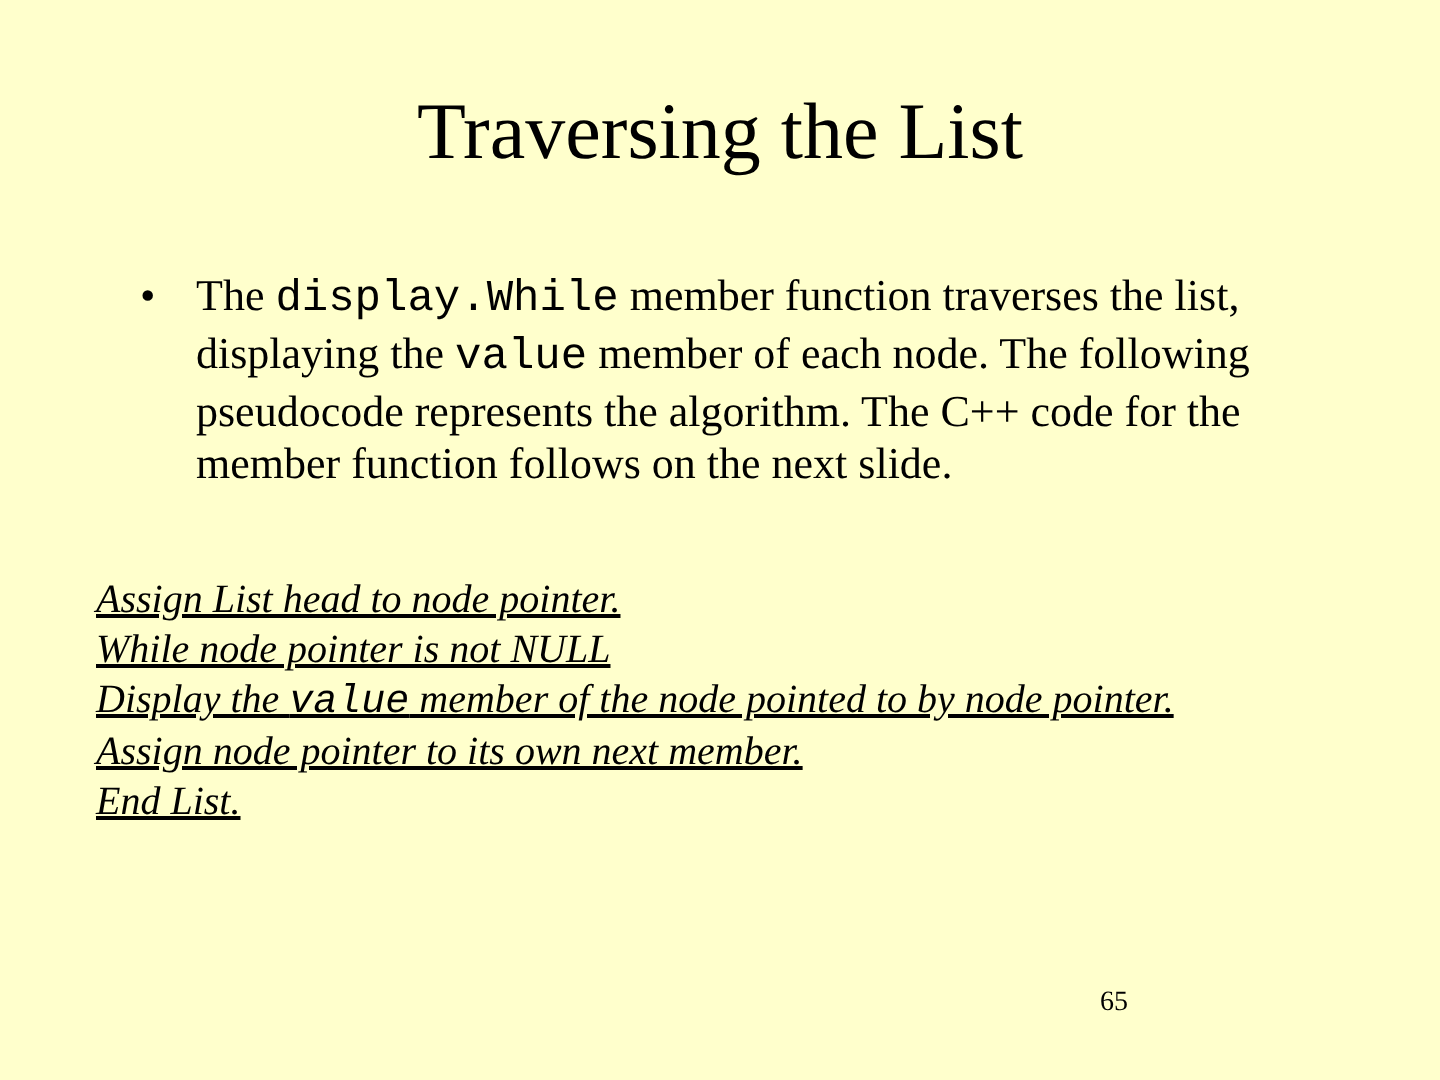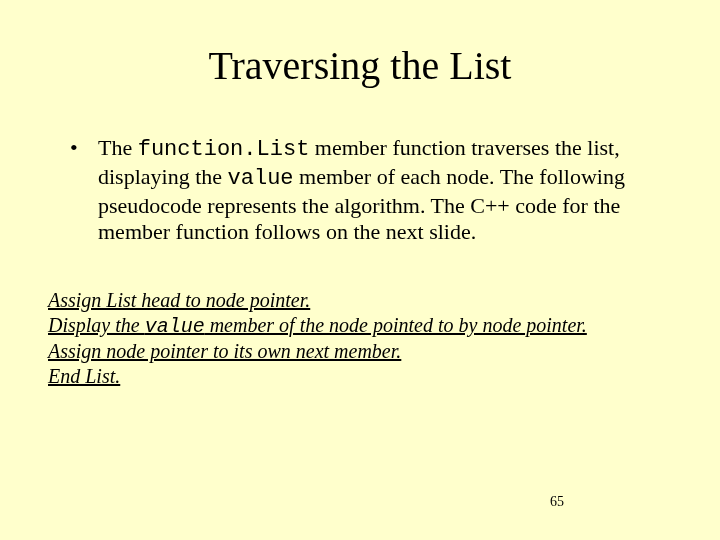--- a/index.html
+++ b/index.html
@@ -76,27 +76,28 @@
 <body>
 
 <div class="slide">
 
   <div class="title">Traversing the List</div>
 
   <div class="body">
     <div class="bullet-row">
       <div class="bullet-dot">•</div>
       <div class="bullet-text">
-        <span>The </span><span class="mono">function.List</span><span> member function traverses the list, displaying the </span><span class="mono">value</span><span> member of each node. The following pseudocode represents the algorithm. The C++ code for the member function follows on the next slide.</span>
+        <span>The </span><span class="mono">display.While</span><span> member function traverses the list, displaying the </span><span class="mono">value</span><span> member of each node. The following pseudocode represents the algorithm. The C++ code for the member function follows on the next slide.</span>
       </div>
     </div>
   </div>
 
   <div class="pseudo">
     <div>Assign List head to node pointer.</div>
+    <div>While node pointer is not NULL</div>
     <div>
       <span>Display the </span><span class="mono">value</span><span> member of the node pointed to by node pointer.</span>
     </div>
     <div>Assign node pointer to its own next member.</div>
     <div>End List.</div>
   </div>
 
   <div class="pagenum">65</div>
 
 </div>

